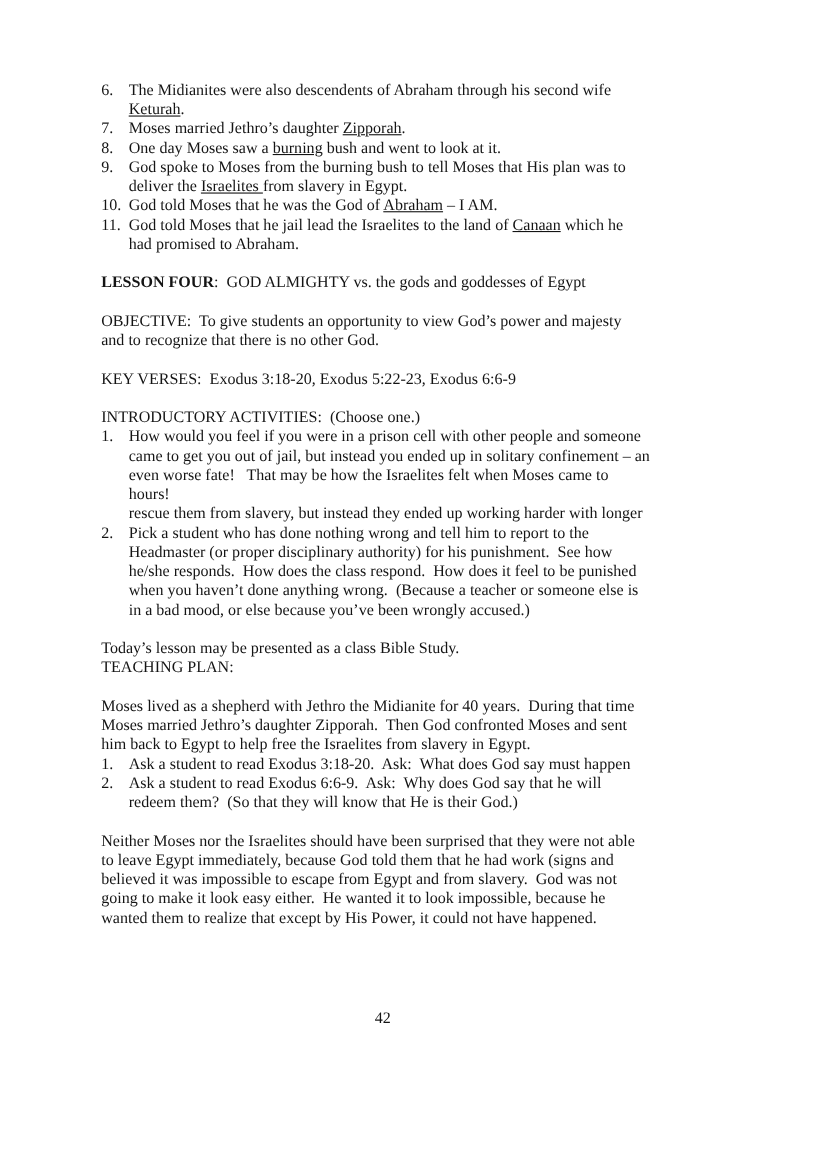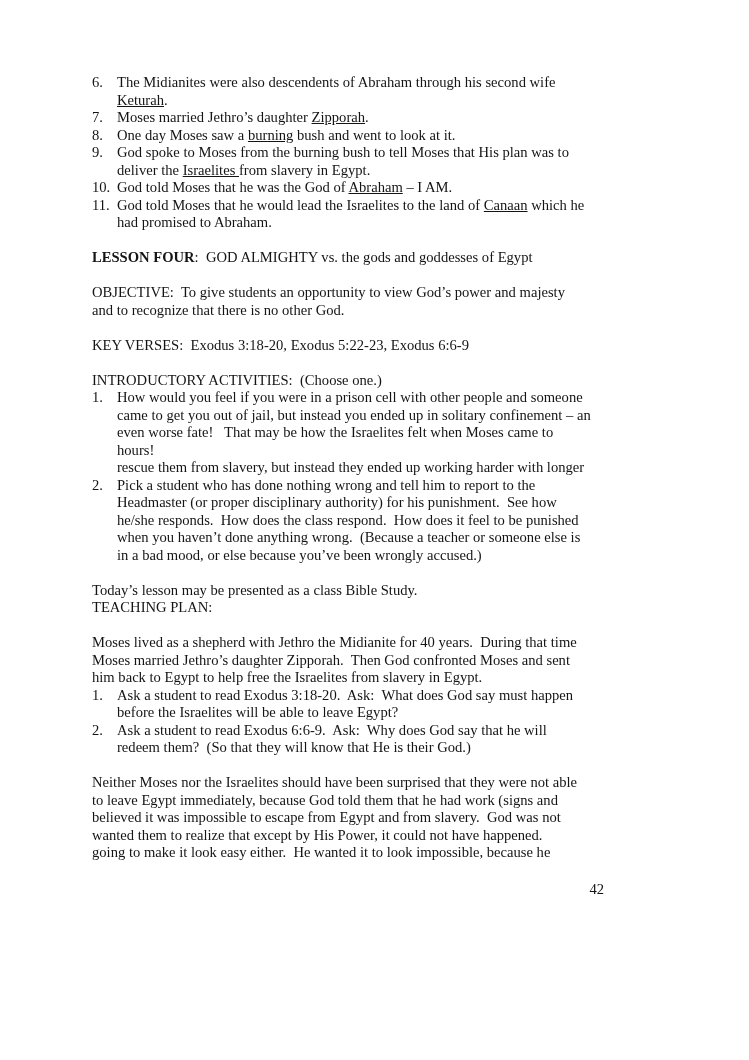--- a/index.html
+++ b/index.html
@@ -27,23 +27,23 @@
   .line { white-space: pre; }
   .u { text-decoration: underline; font-family: Liberation Serif, serif; }
   .b { font-weight: bold; }
   .spacer { height: 17.5px; }
   .list-item { display: flex; align-items: flex-start; }
   .marker { flex: 0 0 25px; width: 25px; }
   .item-body { flex: 1 1 auto; min-width: 0; }
   .footer {
     position: absolute;
     left: 92px;
-    top: 881px;
+    top: 918px;
     width: 512px;
-    text-align: right;
+    text-align: center;
     font-size: 14.6px;
     line-height: 17.5px;
   }
 </style>
 </head>
 <body>
 
 <div class="page">
   <div class="content">
       <div class="list">
@@ -75,21 +75,21 @@
         </div>
         <div class="list-item">
           <span class="marker">10.</span>
           <div class="item-body">
             <div class="line"><span>God told Moses that he was the God of </span><span class="u">Abraham</span><span> – I AM.</span></div>
           </div>
         </div>
         <div class="list-item">
           <span class="marker">11.</span>
           <div class="item-body">
-            <div class="line"><span>God told Moses that he would lead the Israelites to the land of </span><span class="u">Canaan</span><span> which he</span></div>
+            <div class="line"><span>God told Moses that he jail lead the Israelites to the land of </span><span class="u">Canaan</span><span> which he</span></div>
             <div class="line"><span>had promised to Abraham.</span></div>
           </div>
         </div>
       </div>
       <div class="spacer"></div>
       <div class="para">
         <div class="line"><span class="b">LESSON FOUR</span><span>:  GOD ALMIGHTY vs. the gods and goddesses of Egypt</span></div>
       </div>
       <div class="spacer"></div>
       <div class="para">
@@ -135,36 +135,35 @@
       <div class="para">
         <div class="line"><span>Moses lived as a shepherd with Jethro the Midianite for 40 years.  During that time</span></div>
         <div class="line"><span>Moses married Jethro’s daughter Zipporah.  Then God confronted Moses and sent</span></div>
         <div class="line"><span>him back to Egypt to help free the Israelites from slavery in Egypt.</span></div>
       </div>
       <div class="list">
         <div class="list-item">
           <span class="marker">1.</span>
           <div class="item-body">
             <div class="line"><span>Ask a student to read Exodus 3:18-20.  Ask:  What does God say must happen</span></div>
-            <div class="line"><span>before the Israelites will be able to leave Egypt?</span></div>
           </div>
         </div>
         <div class="list-item">
           <span class="marker">2.</span>
           <div class="item-body">
             <div class="line"><span>Ask a student to read Exodus 6:6-9.  Ask:  Why does God say that he will</span></div>
             <div class="line"><span>redeem them?  (So that they will know that He is their God.)</span></div>
           </div>
         </div>
       </div>
       <div class="spacer"></div>
       <div class="para">
         <div class="line"><span>Neither Moses nor the Israelites should have been surprised that they were not able</span></div>
         <div class="line"><span>to leave Egypt immediately, because God told them that he had work (signs and</span></div>
         <div class="line"><span>believed it was impossible to escape from Egypt and from slavery.  God was not</span></div>
+        <div class="line"><span>going to make it look easy either.  He wanted it to look impossible, because he</span></div>
         <div class="line"><span>wanted them to realize that except by His Power, it could not have happened.</span></div>
-        <div class="line"><span>going to make it look easy either.  He wanted it to look impossible, because he</span></div>
       </div>
     </div>
   <div class="footer">
     <span>42</span>
   </div>
 </div>
 
 </body></html>

